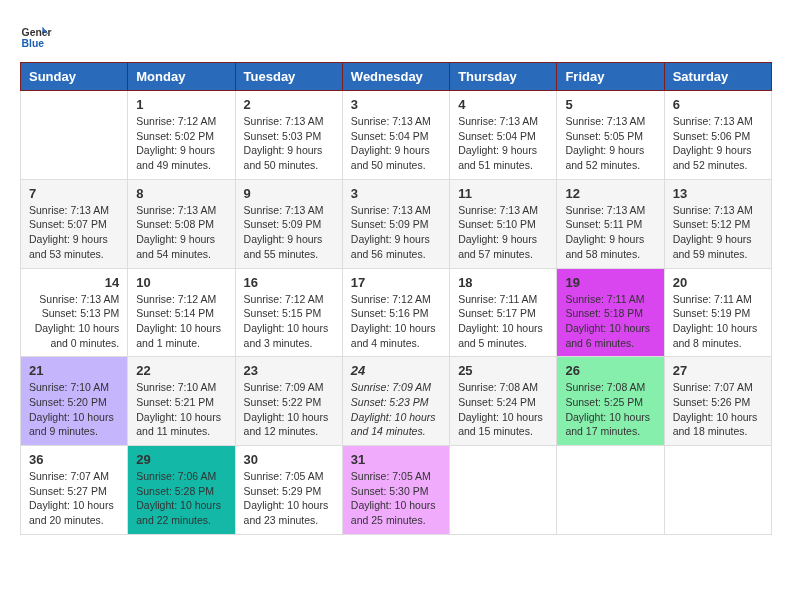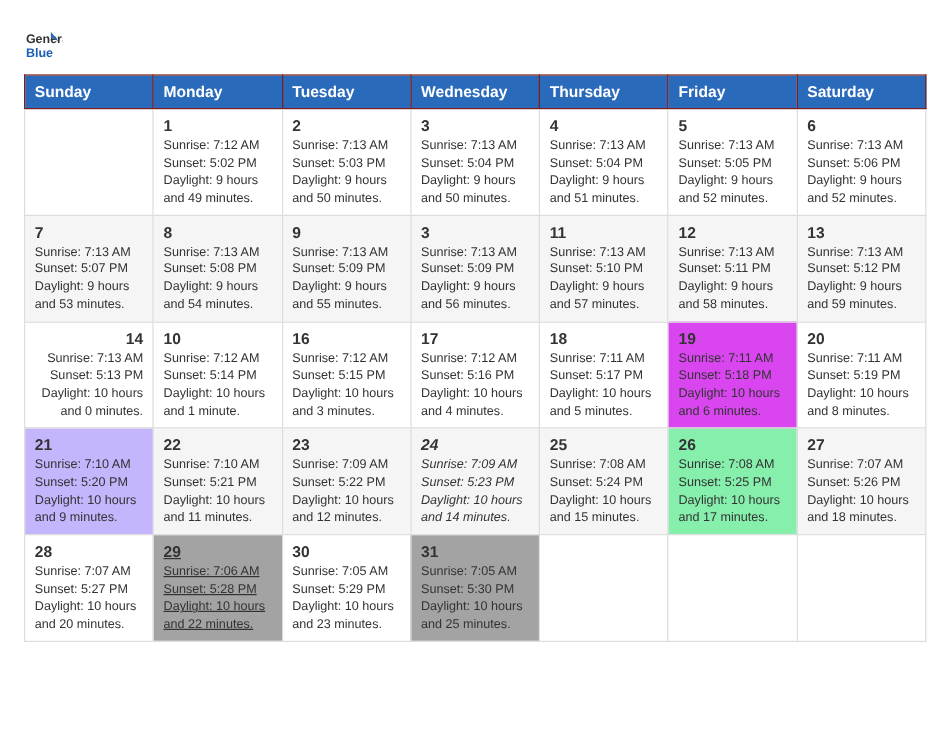--- a/index.html
+++ b/index.html
@@ -299,41 +299,41 @@
         <td style="background: rgb(245, 245, 245);">
           <span class="day-num">27</span>
           <div class="day-info" style="white-space: pre-line;">Sunrise: 7:07 AM
 Sunset: 5:26 PM
 Daylight: 10 hours
 and 18 minutes.</div>
         </td>
       </tr>
       <tr>
         <td style="background: rgb(255, 255, 255);">
-          <span class="day-num">28</span>
+          <span class="day-num">36</span>
           <div class="day-info" style="white-space: pre-line;">Sunrise: 7:07 AM
 Sunset: 5:27 PM
 Daylight: 10 hours
 and 20 minutes.</div>
         </td>
-        <td style="background: #a3a3a3; text-decoration: underline;">
+        <td style="background: #14b8a6;">
           <span class="day-num">29</span>
           <div class="day-info" style="white-space: pre-line;">Sunrise: 7:06 AM
 Sunset: 5:28 PM
 Daylight: 10 hours
 and 22 minutes.</div>
         </td>
         <td style="background: rgb(255, 255, 255);">
           <span class="day-num">30</span>
           <div class="day-info" style="white-space: pre-line;">Sunrise: 7:05 AM
 Sunset: 5:29 PM
 Daylight: 10 hours
 and 23 minutes.</div>
         </td>
-        <td style="background: #a3a3a3;">
+        <td style="background: #f0abfc;">
           <span class="day-num">31</span>
           <div class="day-info" style="white-space: pre-line;">Sunrise: 7:05 AM
 Sunset: 5:30 PM
 Daylight: 10 hours
 and 25 minutes.</div>
         </td>
         <td class="empty" style="background: rgb(255, 255, 255);"></td>
         <td class="empty" style="background: rgb(255, 255, 255);"></td>
         <td class="empty" style="background: rgb(255, 255, 255);"></td>
       </tr>

